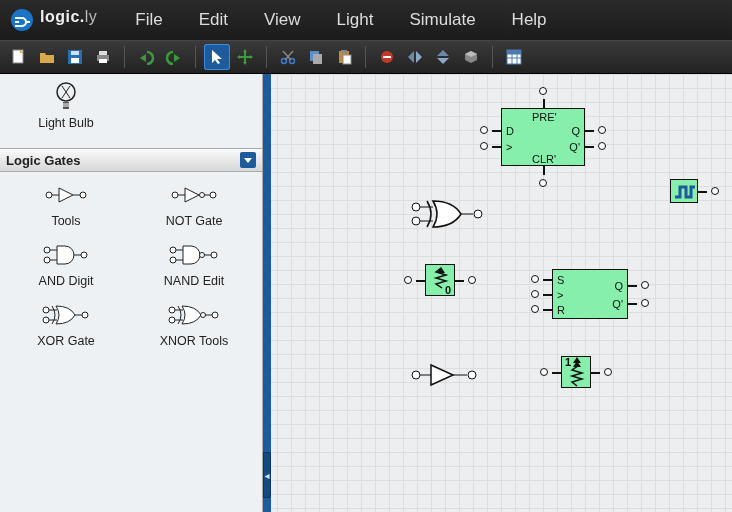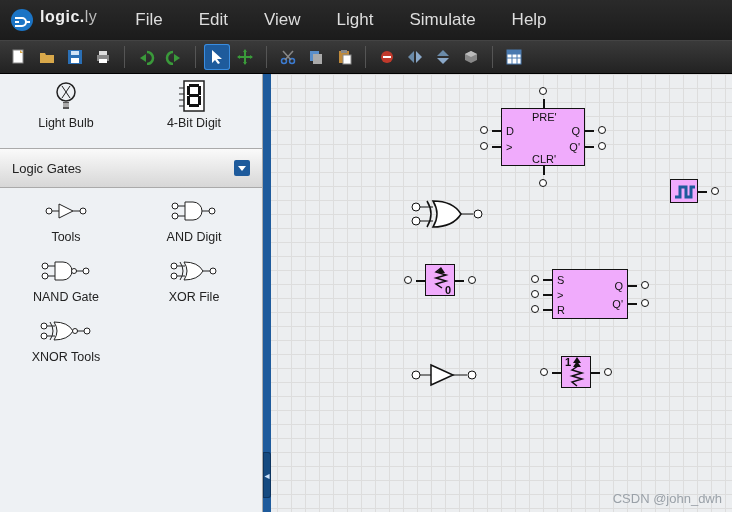--- a/index.html
+++ b/index.html
@@ -18,36 +18,36 @@
   .tb-btn { width:26px; height:26px; display:flex; align-items:center; justify-content:center; border-radius:3px; cursor:pointer; }
   .tb-btn.active { background:#1e5b9c; box-shadow:inset 0 0 0 1px #3a8de0; }
   .tb-sep { width:1px; height:22px; background:#555; margin:0 6px; }
 
   
   .body { flex:1; display:flex; min-height:0;justify-content:center; }
   .sidebar { width:263px; background:#eef1f4; border-right:1px solid #aaa; display:flex; flex-direction:column; overflow:hidden; }
   .seg { display:flex; flex-wrap:wrap; padding:4px 2px 10px; }
   .item { width:128px; text-align:center; font-size:12.5px; color:#222; padding:2px 0 8px; }
   .item .ic { height:34px; display:flex; align-items:center; justify-content:center; margin-bottom:2px; }
-  .cat { height:40px; background:linear-gradient(#fafafa,#d7d7d7); border-top:1px solid #aaa; border-bottom:1px solid #aaa; display:flex; align-items:center; justify-content:space-between; padding:0 12px; font-size:13px; font-weight:normal; color:#222; }
+  .cat { height:24px; background:linear-gradient(#fafafa,#d7d7d7); border-top:1px solid #aaa; border-bottom:1px solid #aaa; display:flex; align-items:center; justify-content:space-between; padding:0 6px; font-size:13px; font-weight:bold; color:#222; }
   .cat .tri { width:16px; height:16px; background:#1e5b9c; border-radius:2px; display:flex; align-items:center; justify-content:center; }
   .cat .tri svg { display:block; }
 
   
   .canvas-wrap { flex:1; position:relative; background:#eceef0; }
   .canvas-wrap::before { content:""; position:absolute; inset:0;
     background-image: linear-gradient(#ddd 1px,transparent 1px), linear-gradient(90deg,#ddd 1px,transparent 1px);
     background-size:14px 14px; }
   .cv-left { position:absolute; left:0; top:0; bottom:0; width:8px; background:#1e5b9c; }
   .cv-handle { position:absolute; left:0; bottom:14px; width:8px; height:46px; background:#154a80; border-radius:0 3px 3px 0; box-shadow:inset 0 0 0 1px #0d3560; display:flex; align-items:center; justify-content:center; }
   .cv-handle::after { content:"◂"; color:#cfe4fb; font-size:10px; }
   .watermark { position:absolute; right:10px; bottom:6px; font-size:13px; color:#9aa1a8; }
 
   .comp { position:absolute; }
-  .ff { background:#f0abfc; border:1.5px solid #111; }
+  .ff { background:#86efac; border:1.5px solid #111; }
   .pin { width:8px; height:8px; border:1.5px solid #111; border-radius:50%; background:#fff; position:absolute; }
   .wire { position:absolute; height:1.5px; background:#111; }
   .tinytxt { position:absolute; font-size:11px; color:#111; }
 </style>
 </head>
 <body>
 
 <div id="app">
 
   <div class="menubar">
@@ -190,41 +190,20 @@
               <svg width="24" height="34">
                 <circle cx="12" cy="12" r="9" fill="none" stroke="#222" stroke-width="1.5"></circle>
                 <path d="M8 6l8 12M16 6l-8 12" stroke="#222"></path>
                 <rect x="9" y="22" width="6" height="7" fill="#555"></rect>
                 <line x1="9" y1="24" x2="15" y2="24" stroke="#fff"></line>
                 <line x1="9" y1="26" x2="15" y2="26" stroke="#fff"></line>
               </svg>
             </div>
           <span>Light Bulb</span>
         </div>
-        <div class="item">
-          <div class="ic">
-              <svg width="30" height="34">
-                <rect x="5" y="1" width="20" height="30" fill="#fff" stroke="#222" stroke-width="1.5"></rect>
-                <g fill="#111">
-                  <rect x="10" y="4" width="10" height="3"></rect>
-                  <rect x="10" y="14" width="10" height="3"></rect>
-                  <rect x="10" y="24" width="10" height="3"></rect>
-                  <rect x="8" y="6" width="3" height="9"></rect>
-                  <rect x="19" y="6" width="3" height="9"></rect>
-                  <rect x="8" y="16" width="3" height="9"></rect>
-                  <rect x="19" y="16" width="3" height="9"></rect>
-                </g>
-                <line x1="0" y1="8" x2="5" y2="8" stroke="#222"></line>
-                <line x1="0" y1="14" x2="5" y2="14" stroke="#222"></line>
-                <line x1="0" y1="20" x2="5" y2="20" stroke="#222"></line>
-                <line x1="0" y1="26" x2="5" y2="26" stroke="#222"></line>
-              </svg>
-            </div>
-          <span>4-Bit Digit</span>
-        </div>
       </div>
 
       <div class="cat">
         <span>Logic Gates</span>
         <span class="tri">
             <svg width="10" height="10">
               <polygon points="1,3 9,3 5,8" fill="#fff"></polygon>
             </svg>
           </span>
       </div>
@@ -232,20 +211,30 @@
       <div class="seg">
         <div class="item"><div class="ic">
               <svg width="42" height="22">
                 <circle cx="4" cy="11" r="3" fill="#fff" stroke="#222"></circle>
                 <line x1="7" y1="11" x2="14" y2="11" stroke="#222"></line>
                 <polygon points="14,4 14,18 28,11" fill="#fff" stroke="#222"></polygon>
                 <line x1="28" y1="11" x2="35" y2="11" stroke="#222"></line>
                 <circle cx="38" cy="11" r="3" fill="#fff" stroke="#222"></circle>
               </svg>
             </div><span>Tools</span></div>
+        <div class="item"><div class="ic">
+              <svg width="46" height="22">
+                <circle cx="4" cy="11" r="3" fill="#fff" stroke="#222"></circle>
+                <line x1="7" y1="11" x2="14" y2="11" stroke="#222"></line>
+                <polygon points="14,4 14,18 28,11" fill="#fff" stroke="#222"></polygon>
+                <circle cx="31" cy="11" r="2.5" fill="#fff" stroke="#222"></circle>
+                <line x1="33" y1="11" x2="39" y2="11" stroke="#222"></line>
+                <circle cx="42" cy="11" r="3" fill="#fff" stroke="#222"></circle>
+              </svg>
+            </div><span>NOT Gate</span></div>
         <div class="item"><div class="ic">
               <svg width="46" height="24">
                 <circle cx="4" cy="7" r="3" fill="#fff" stroke="#222"></circle>
                 <circle cx="4" cy="17" r="3" fill="#fff" stroke="#222"></circle>
                 <line x1="7" y1="7" x2="14" y2="7" stroke="#222"></line>
                 <line x1="7" y1="17" x2="14" y2="17" stroke="#222"></line>
                 <path d="M14 3h8a9 9 0 0 1 0 18h-8z" fill="#fff" stroke="#222"></path>
                 <line x1="31" y1="12" x2="38" y2="12" stroke="#222"></line>
                 <circle cx="41" cy="12" r="3" fill="#fff" stroke="#222"></circle>
               </svg>
@@ -254,33 +243,33 @@
               <svg width="50" height="24">
                 <circle cx="4" cy="7" r="3" fill="#fff" stroke="#222"></circle>
                 <circle cx="4" cy="17" r="3" fill="#fff" stroke="#222"></circle>
                 <line x1="7" y1="7" x2="14" y2="7" stroke="#222"></line>
                 <line x1="7" y1="17" x2="14" y2="17" stroke="#222"></line>
                 <path d="M14 3h8a9 9 0 0 1 0 18h-8z" fill="#fff" stroke="#222"></path>
                 <circle cx="33" cy="12" r="2.5" fill="#fff" stroke="#222"></circle>
                 <line x1="35" y1="12" x2="42" y2="12" stroke="#222"></line>
                 <circle cx="45" cy="12" r="3" fill="#fff" stroke="#222"></circle>
               </svg>
-            </div><span>NAND Gate</span></div>
+            </div><span>NAND Edit</span></div>
         <div class="item"><div class="ic">
               <svg width="48" height="24">
                 <circle cx="4" cy="7" r="3" fill="#fff" stroke="#222"></circle>
                 <circle cx="4" cy="17" r="3" fill="#fff" stroke="#222"></circle>
                 <line x1="7" y1="7" x2="15" y2="7" stroke="#222"></line>
                 <line x1="7" y1="17" x2="15" y2="17" stroke="#222"></line>
                 <path d="M10 3q6 9 0 18" fill="none" stroke="#222"></path>
                 <path d="M14 3q6 9 0 18q14 0 19-9q-5-9-19-9z" fill="#fff" stroke="#222"></path>
                 <line x1="33" y1="12" x2="40" y2="12" stroke="#222"></line>
                 <circle cx="43" cy="12" r="3" fill="#fff" stroke="#222"></circle>
               </svg>
-            </div><span>XOR File</span></div>
+            </div><span>XOR Gate</span></div>
         <div class="item"><div class="ic">
               <svg width="52" height="24">
                 <circle cx="4" cy="7" r="3" fill="#fff" stroke="#222"></circle>
                 <circle cx="4" cy="17" r="3" fill="#fff" stroke="#222"></circle>
                 <line x1="7" y1="7" x2="15" y2="7" stroke="#222"></line>
                 <line x1="7" y1="17" x2="15" y2="17" stroke="#222"></line>
                 <path d="M10 3q6 9 0 18" fill="none" stroke="#222"></path>
                 <path d="M14 3q6 9 0 18q14 0 19-9q-5-9-19-9z" fill="#fff" stroke="#222"></path>
                 <circle cx="35" cy="12" r="2.5" fill="#fff" stroke="#222"></circle>
                 <line x1="37" y1="12" x2="44" y2="12" stroke="#222"></line>
@@ -378,16 +367,15 @@
         <svg width="30" height="32">
             <path d="M15 29l-5-4 10-3-10-3 10-3-10-3 6-4" stroke="#111" stroke-width="1.5" fill="none"></path>
             <polygon points="15,30 11,24 19,24" fill="#111" transform="rotate(180 15 15)"></polygon>
             <polygon points="15,4 11,10 19,10" fill="#111"></polygon>
           </svg>
         <span class="tinytxt" style="top:-1px; left:3px; font-weight:bold">1</span>
         <div class="wire" style="left:-10px; top:15px; width:10px"></div><div class="pin" style="left:-22px; top:11px"></div>
         <div class="wire" style="right:-10px; top:15px; width:10px"></div><div class="pin" style="right:-22px; top:11px"></div>
       </div>
 
-      <div class="watermark">CSDN @john_dwh</div>
     </div>
   </div>
 </div>
 
 </body></html>

